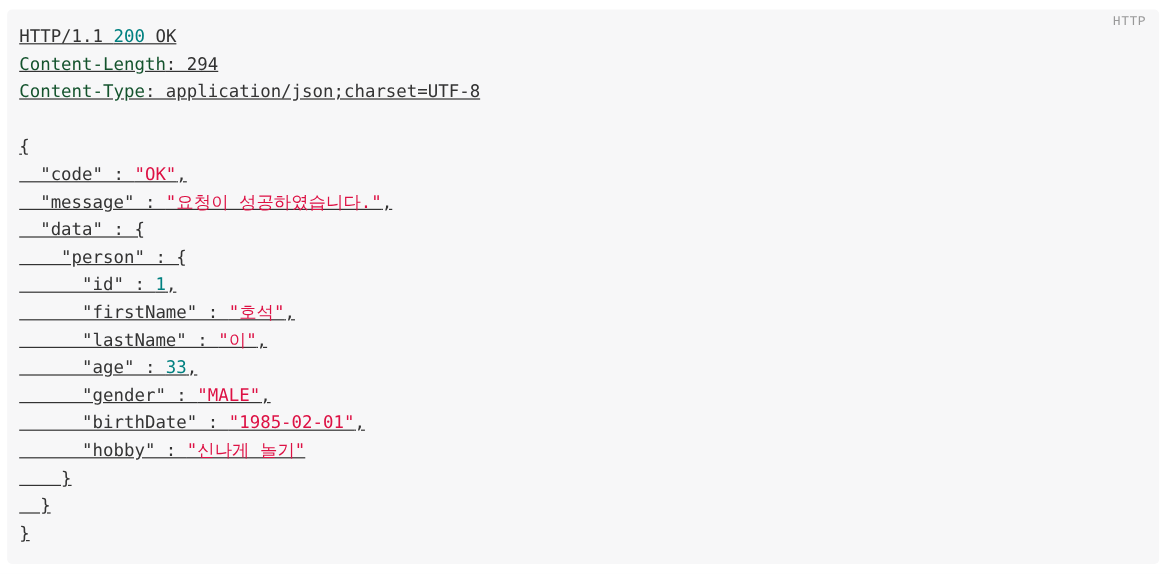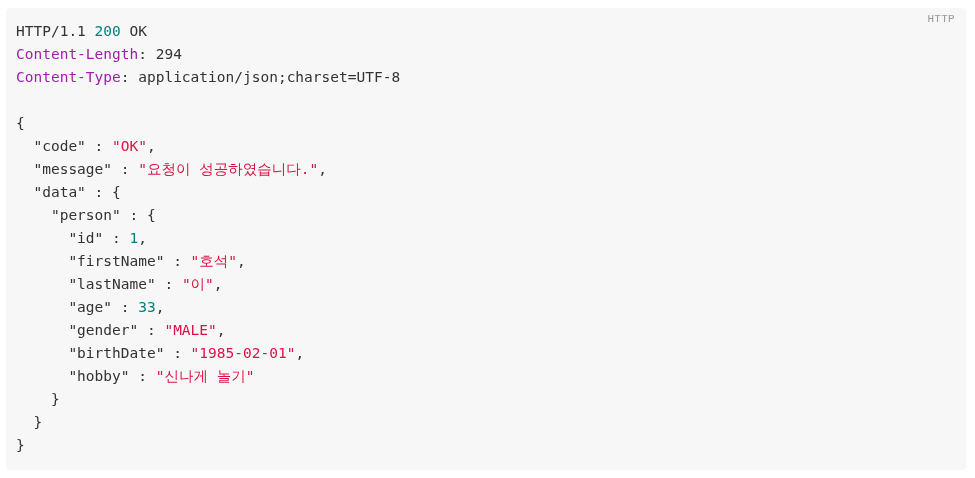--- a/index.html
+++ b/index.html
@@ -31,27 +31,28 @@
     text-transform: uppercase;
     letter-spacing: 0.3px;
   }
   pre.code {
     margin: 0;
     padding: 12px 10px 13px 10px;
     font-family: "DejaVu Sans Mono", "Liberation Mono", monospace;
     font-size: 14.5px;
     line-height: 23px;
     color: #333333;
+    text-decoration: underline;
   }
   .line {
     min-height: 23px;
     white-space: pre;
   }
   .tok-plain        { color: #333333; }
-  .tok-header-name  { color: #a21caf; }
+  .tok-header-name  { color: #14532d; }
   .tok-number       { color: #008080; }
   .tok-string       { color: #dd1144; }
 </style>
 </head>
 <body>
 
 <div class="listingblock">
   <div class="lang-label">HTTP</div>
   <pre class="code"><code id="code-lines"><div class="line"><span class="tok-plain">HTTP/1.1 </span><span class="tok-number">200</span><span class="tok-plain"> OK</span></div><div class="line"><span class="tok-header-name">Content-Length</span><span class="tok-plain">: 294</span></div><div class="line"><span class="tok-header-name">Content-Type</span><span class="tok-plain">: application/json;charset=UTF-8</span></div><div class="line"></div><div class="line"><span class="tok-plain">{</span></div><div class="line"><span class="tok-plain">  "code" : </span><span class="tok-string">"OK"</span><span class="tok-plain">,</span></div><div class="line"><span class="tok-plain">  "message" : </span><span class="tok-string">"요청이 성공하였습니다."</span><span class="tok-plain">,</span></div><div class="line"><span class="tok-plain">  "data" : {</span></div><div class="line"><span class="tok-plain">    "person" : {</span></div><div class="line"><span class="tok-plain">      "id" : </span><span class="tok-number">1</span><span class="tok-plain">,</span></div><div class="line"><span class="tok-plain">      "firstName" : </span><span class="tok-string">"호석"</span><span class="tok-plain">,</span></div><div class="line"><span class="tok-plain">      "lastName" : </span><span class="tok-string">"이"</span><span class="tok-plain">,</span></div><div class="line"><span class="tok-plain">      "age" : </span><span class="tok-number">33</span><span class="tok-plain">,</span></div><div class="line"><span class="tok-plain">      "gender" : </span><span class="tok-string">"MALE"</span><span class="tok-plain">,</span></div><div class="line"><span class="tok-plain">      "birthDate" : </span><span class="tok-string">"1985-02-01"</span><span class="tok-plain">,</span></div><div class="line"><span class="tok-plain">      "hobby" : </span><span class="tok-string">"신나게 놀기"</span></div><div class="line"><span class="tok-plain">    }</span></div><div class="line"><span class="tok-plain">  }</span></div><div class="line"><span class="tok-plain">}</span></div></code></pre>
 </div>

